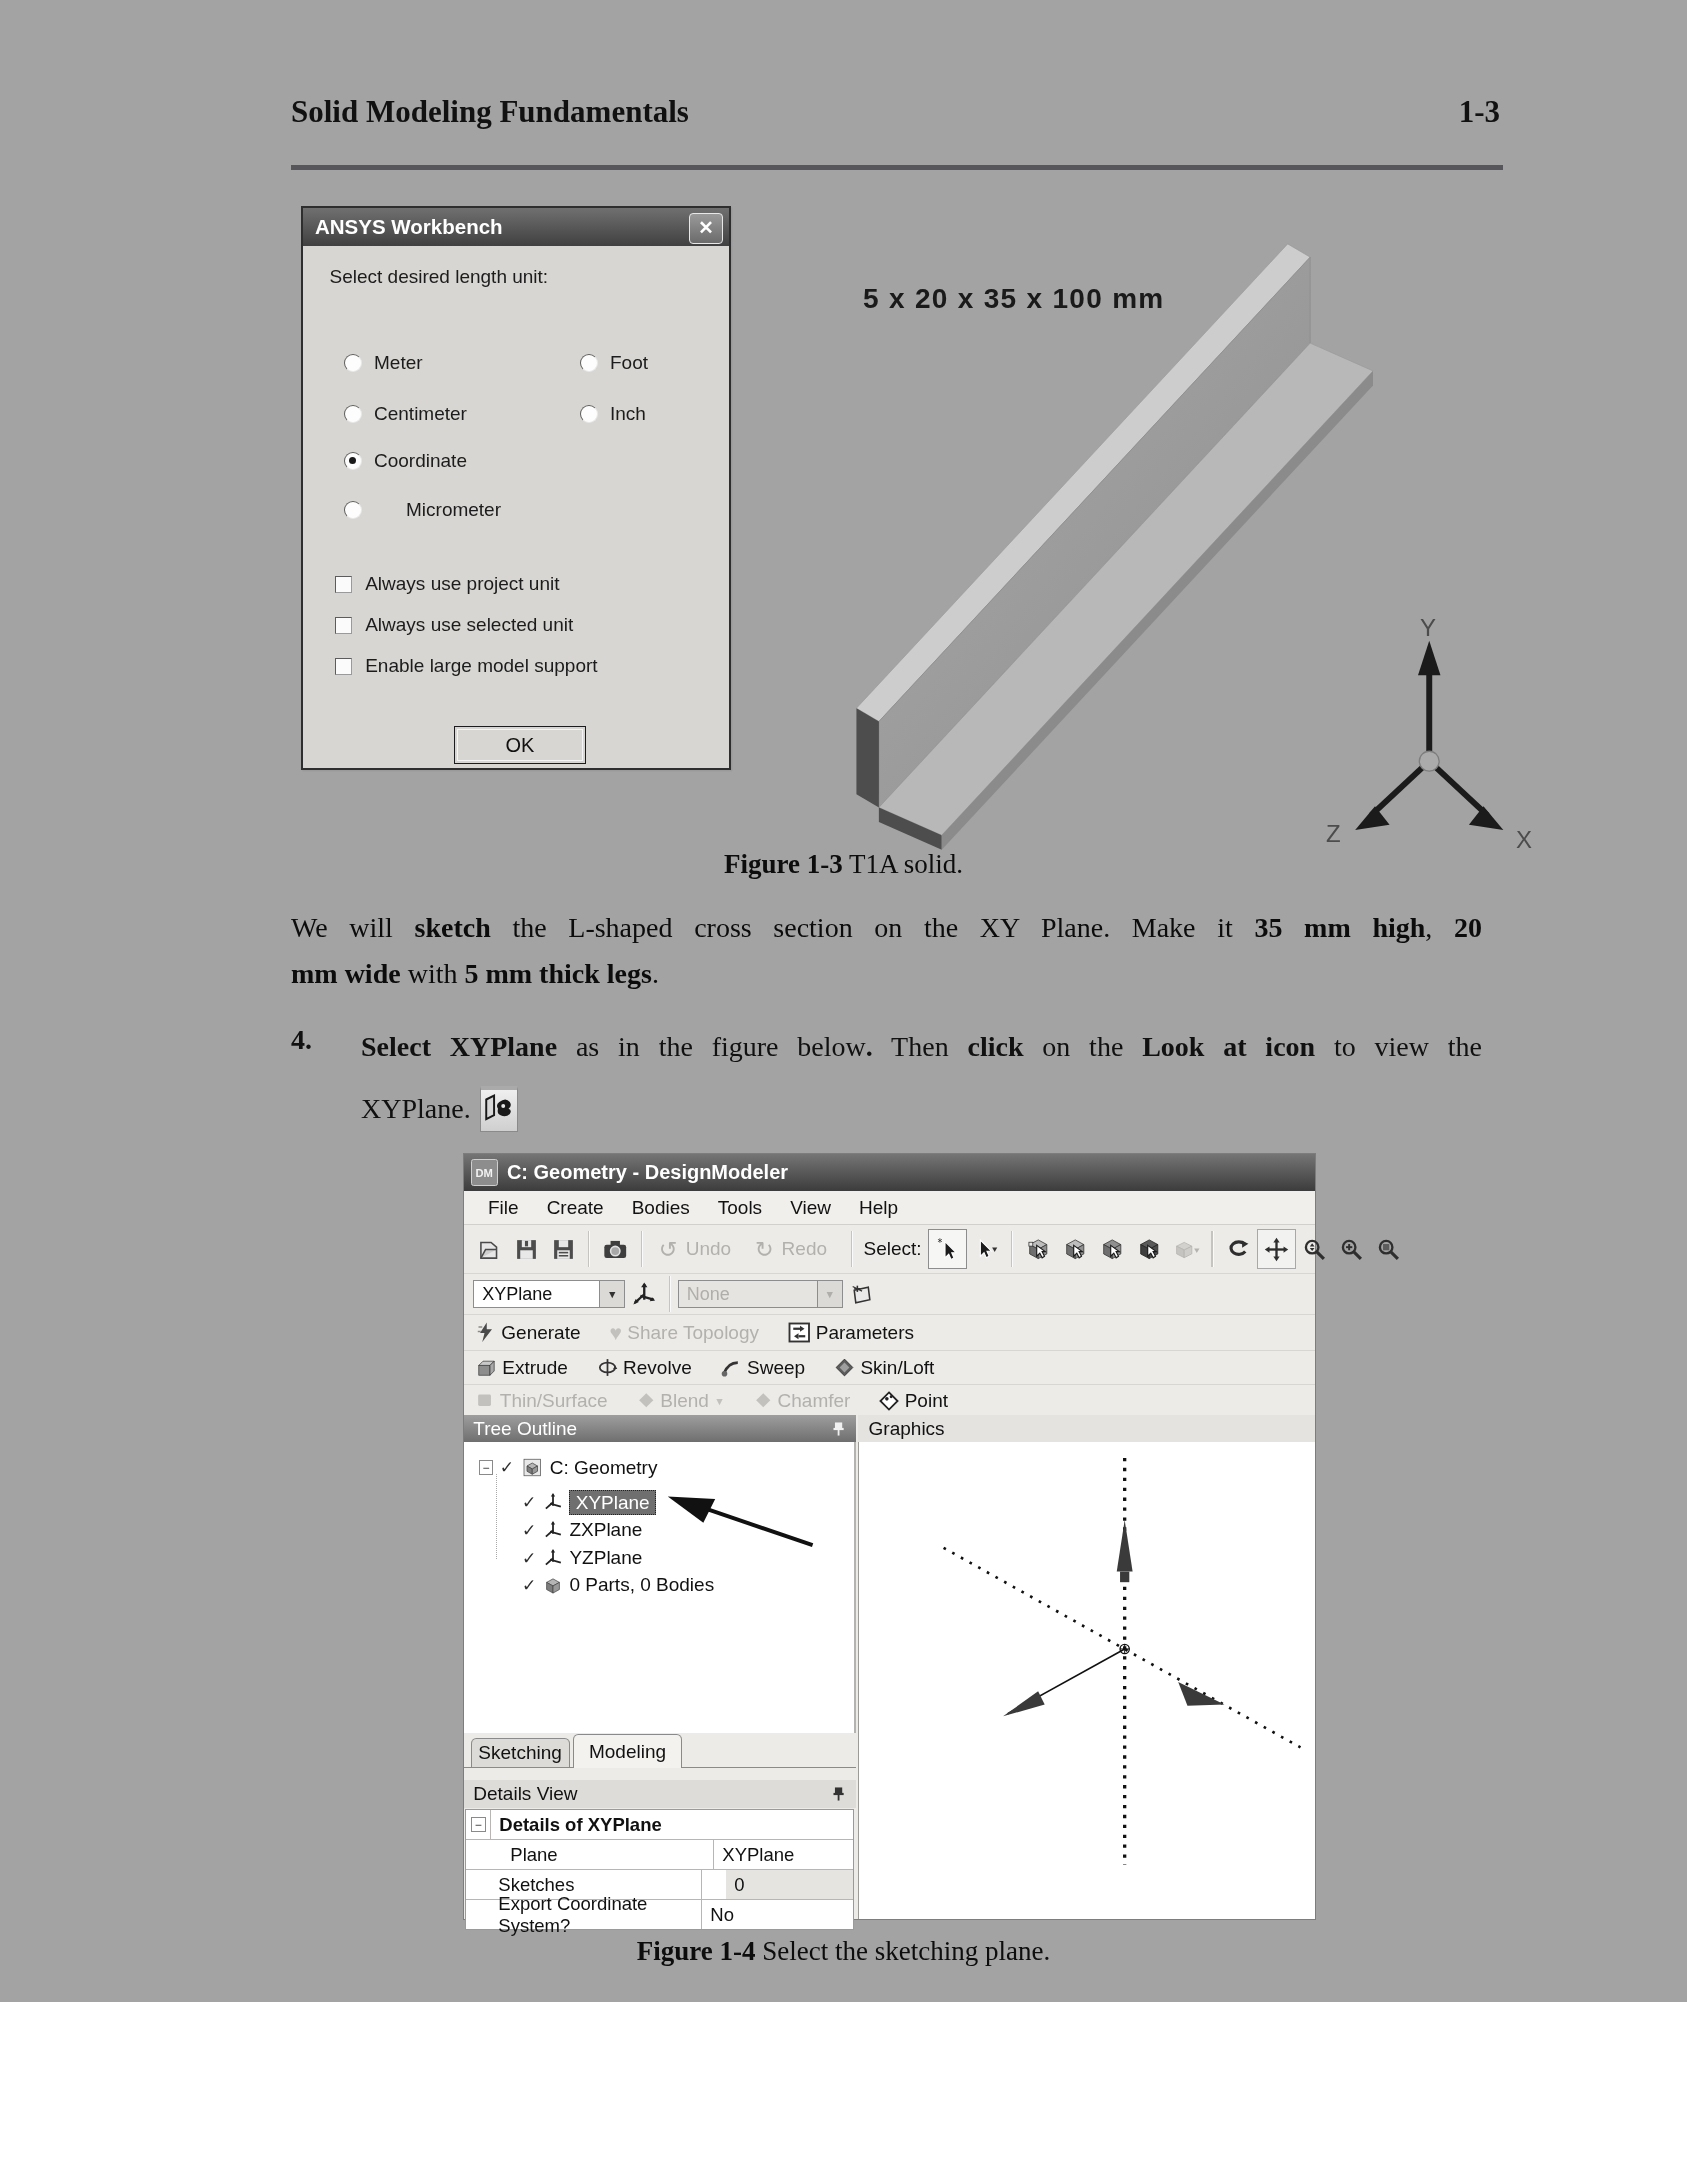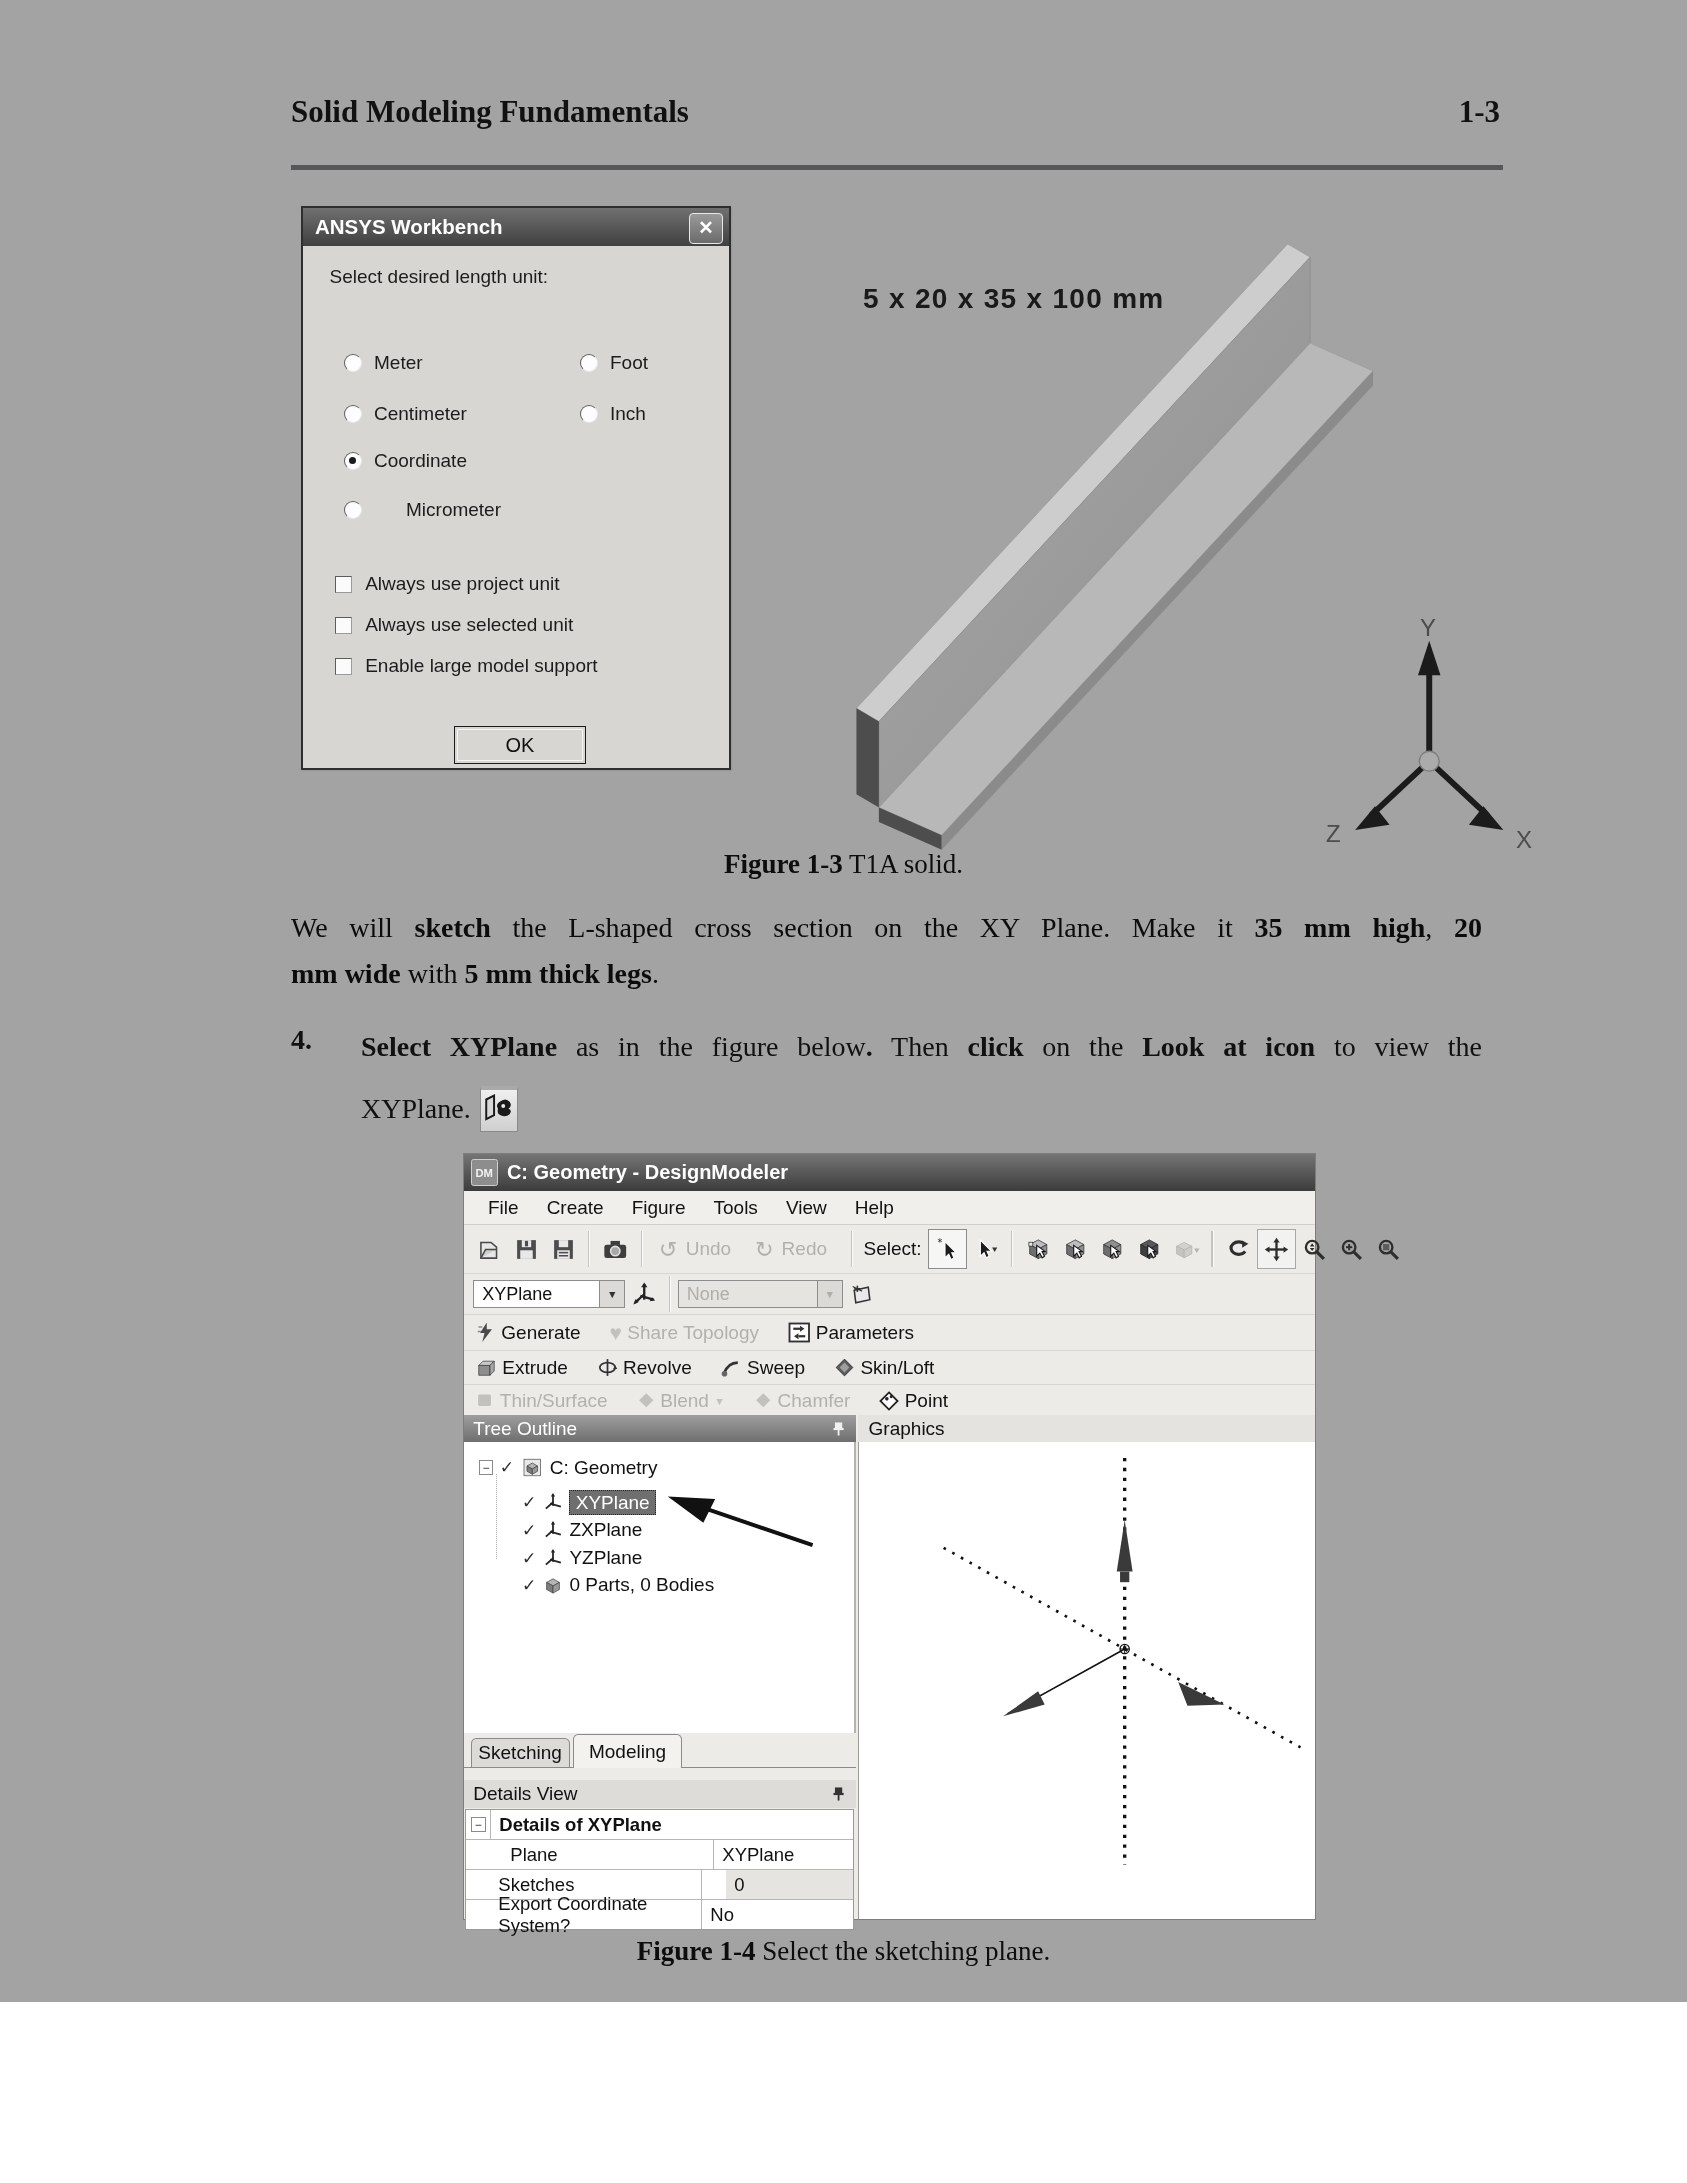--- a/index.html
+++ b/index.html
@@ -236,21 +236,21 @@
   <div class="abs dm">
 
     <div class="dm-title">
       <span class="dm-appicon">DM</span>
       <span>C: Geometry - DesignModeler</span>
     </div>
 
     <div class="dm-menubar">
       <span>File</span>
       <span>Create</span>
-      <span>Figure</span>
+      <span>Bodies</span>
       <span>Tools</span>
       <span>View</span>
       <span>Help</span>
     </div>
 
     <div class="dm-row" style="top:71px;height:49px;padding-left:6.6px;">
       <span class="tb-btn">
           <svg width="25" height="25" viewBox="0 0 32 32">
             <path d="M5 27 L5 7 L18 7 L25 13 L25 27 Z" fill="#e6e6e6" stroke="#4a4a4a" stroke-width="2"></path>
             <path d="M5 27 L11 16 L25 16" fill="#cfcfcf" stroke="#4a4a4a" stroke-width="2"></path>

